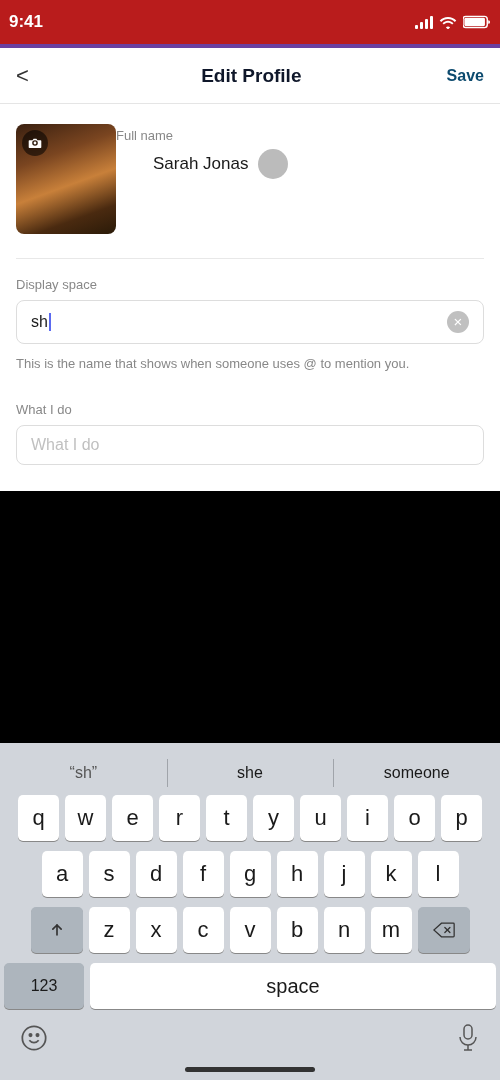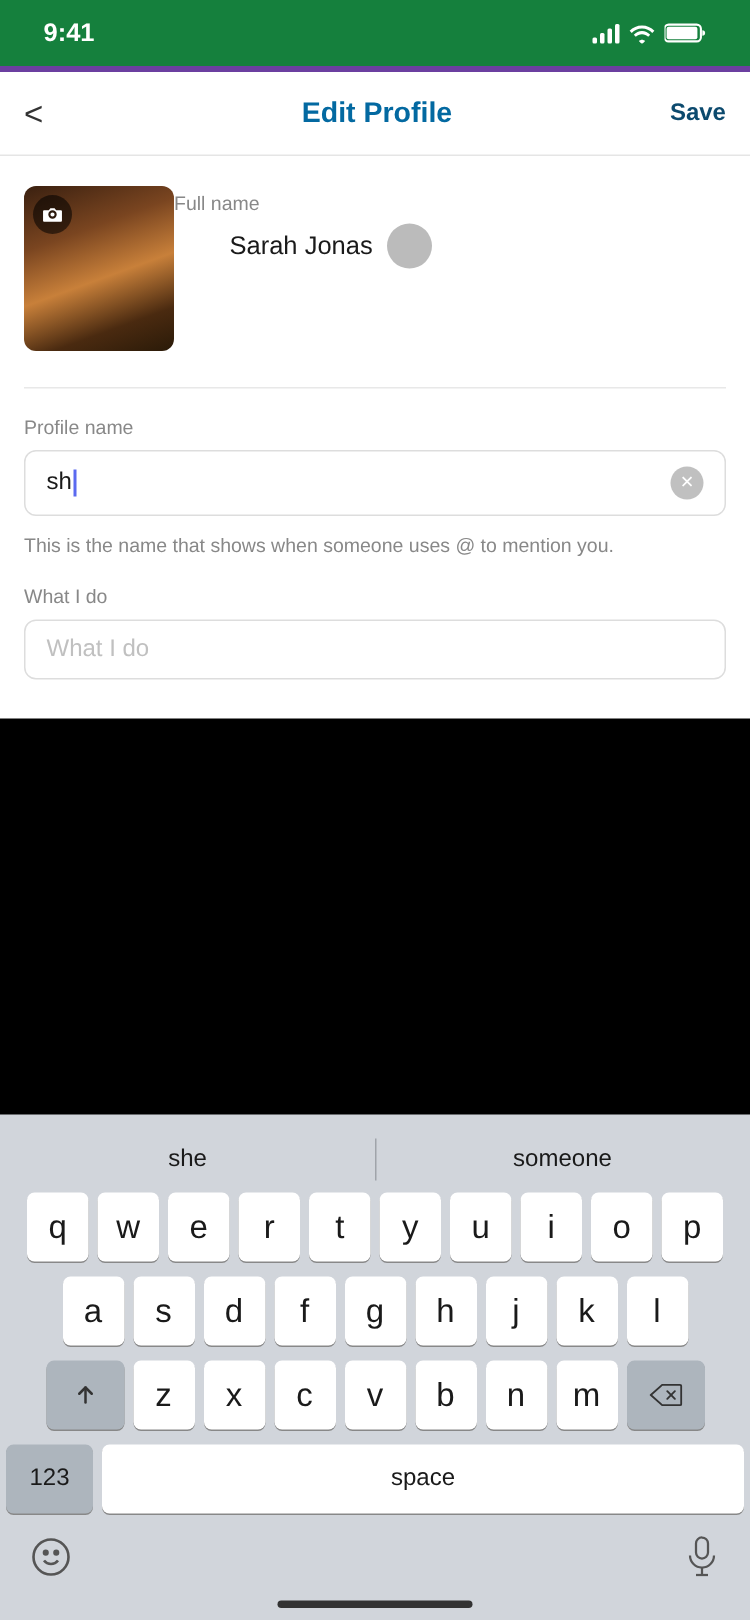--- a/index.html
+++ b/index.html
@@ -6,26 +6,26 @@
     * { margin: 0; padding: 0; box-sizing: border-box; }
     body {
       width: 500px;
       height: 1080px;
       background: #000;
       font-family: -apple-system, 'SF Pro Display', 'Helvetica Neue', sans-serif;
       overflow: hidden;
       position: relative;
     }
     .status-bar {
-      background: #15803d;
+      background: #b91c1c;
       height: 44px;
       display: flex;
       align-items: center;
       justify-content: space-between;
-      padding: 0 29px;
+      padding: 0 9px;
       color: #fff;
     }
     .status-time {
       font-size: 17px;
       font-weight: 600;
       color: #fff;
     }
     .status-icons {
       display: flex;
       align-items: center;
@@ -61,21 +61,21 @@
       font-size: 22px;
       color: #333;
       cursor: pointer;
       width: 40px;
       display: flex;
       align-items: center;
     }
     .nav-title {
       font-size: 19px;
       font-weight: 700;
-      color: #0369a1;
+      color: #0f172a;
     }
     .nav-save {
       font-size: 16px;
       font-weight: 600;
       color: #0c4a6e;
       cursor: pointer;
     }
 
     .content {
       background: #fff;
@@ -202,21 +202,21 @@
       font-size: 15px;
       line-height: 1;
       margin-top: -1px;
     }
 
     .hint-text {
       font-size: 13px;
       color: #888;
       line-height: 1.5;
       margin-top: 10px;
-      margin-bottom: 16px;
+      margin-bottom: 28px;
     }
 
     .what-i-do-section {
       margin-bottom: 10px;
     }
     .placeholder-text {
       font-size: 16px;
       color: #c0c0c0;
       padding: 10px 14px;
       border: 1px solid #ddd;
@@ -300,26 +300,26 @@
       color: #1a1a1a;
       font-size: 16px;
     }
     .key-shift {
       width: 52px;
     }
     .key-delete {
       width: 52px;
     }
     .key-123 {
-      width: 58px;
+      width: 80px;
       font-size: 16px;
     }
     .key-space {
       flex: 1;
-      font-size: 16px;
+      font-size: 20px;
     }
     .key-return {
       width: 100px;
       font-size: 16px;
     }
 
     .bottom-row {
       display: flex;
       gap: 6px;
       padding: 0 4px;
@@ -396,38 +396,41 @@
       <div class="full-name-row">
         <span class="full-name-text">Sarah Jonas</span>
         <div class="gray-dot"></div>
       </div>
     </div>
   </div>
 
   <div class="divider"></div>
 
   <div class="display-name-section">
-    <div class="field-label">Profile name</div>
+    <div class="field-label">Display space</div>
     <div class="input-row">
       <span class="input-field"><span>sh</span><span class="input-cursor"></span></span>
       <div class="clear-btn"></div>
     </div>
     <div class="hint-text">This is the name that shows when someone uses @ to mention you.</div>
   </div>
 
   <div class="what-i-do-section">
     <div class="field-label">What I do</div>
     <div class="placeholder-text">What I do</div>
   </div>
 
 </div>
 
 <div class="keyboard">
 
   <div class="suggestions-bar">
+    <div class="suggestion">
+      <span class="suggestion-quoted">“sh”</span>
+    </div>
     <div class="suggestion">
       <span>she</span>
     </div>
     <div class="suggestion">
       <span>someone</span>
     </div>
   </div>
 
   <div class="keyboard-rows">
 

